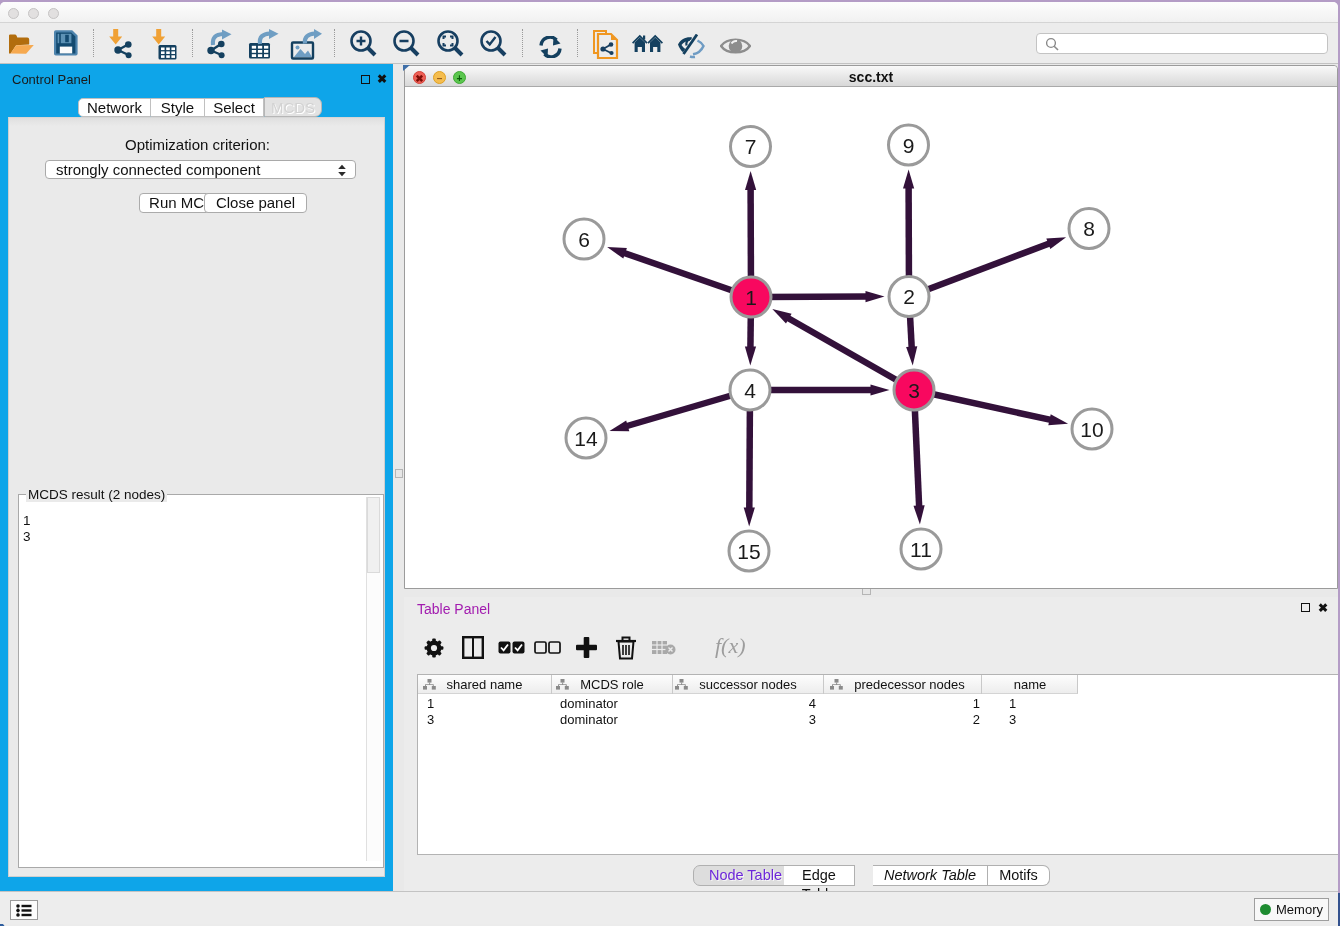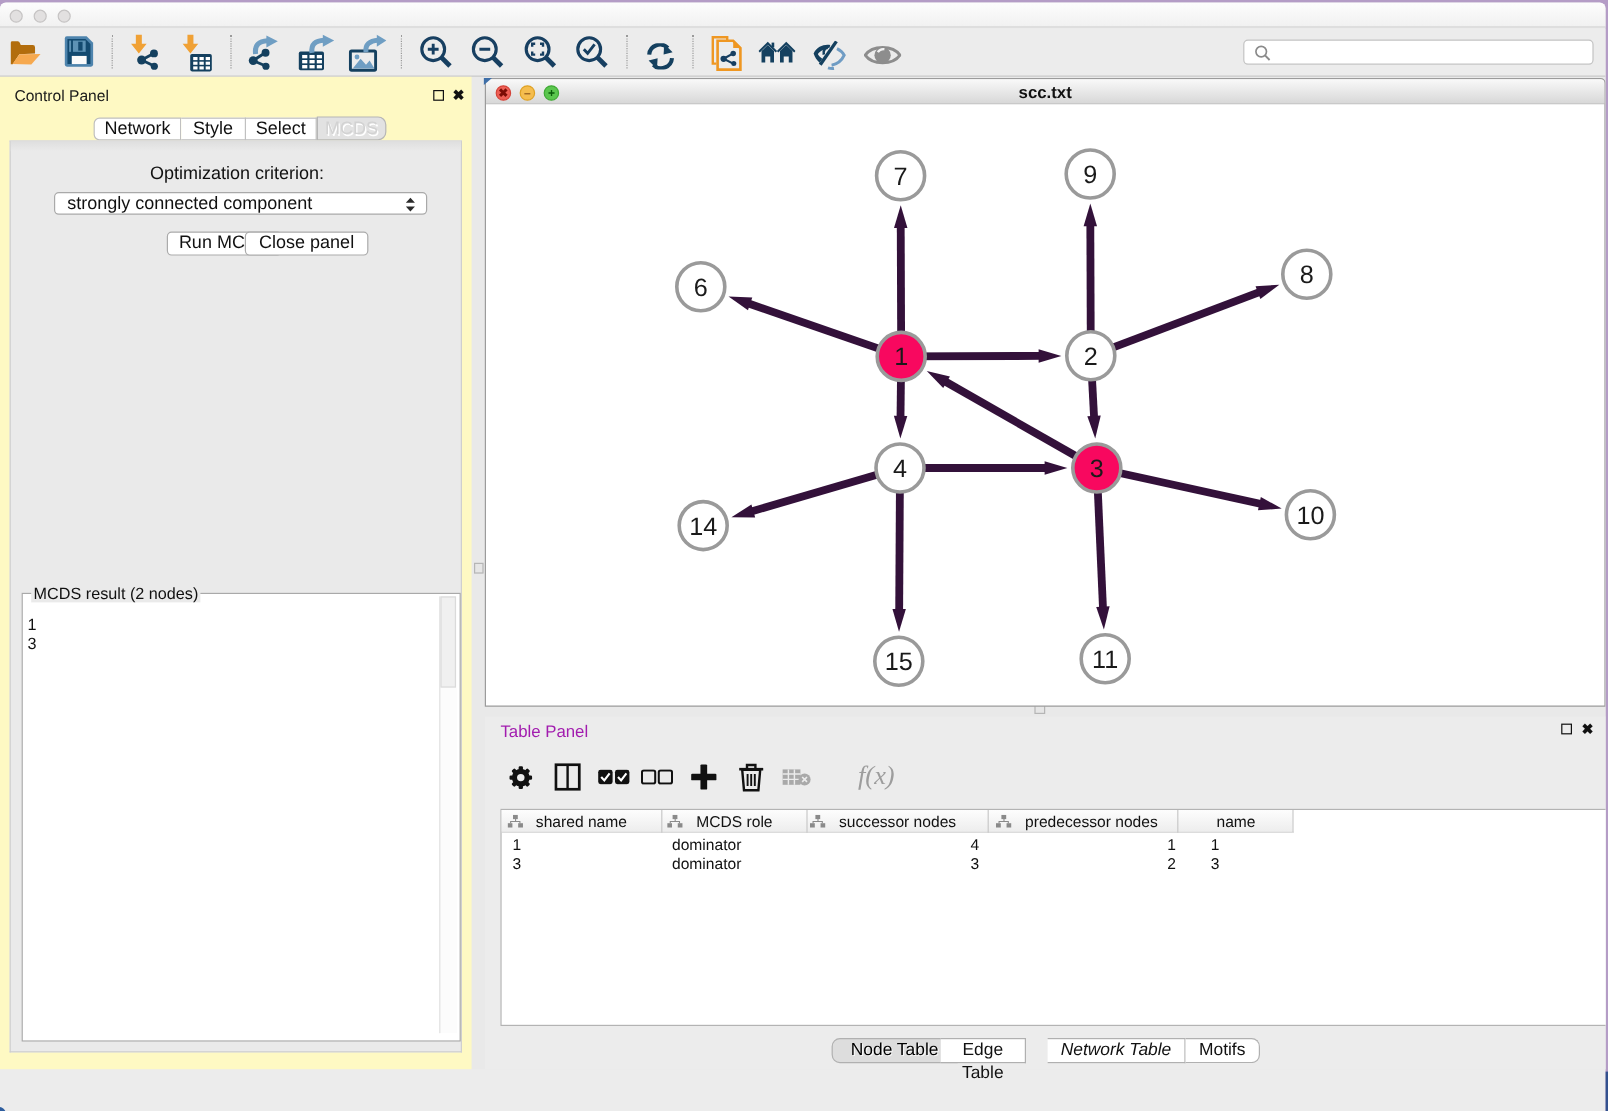--- a/index.html
+++ b/index.html
@@ -19,21 +19,21 @@
 #toolbar { position:absolute; left:0; top:22px; width:1338px; height:40px;
   background:#ececec; border-bottom:1px solid #c2c2c2; }
 .tsep { position:absolute; top:5px; height:28px; width:0;
   border-left:1px dotted #9a9a9a; }
 .ticon { position:absolute; top:4px; }
 #search { position:absolute; left:1036px; top:9px; width:292px; height:21px;
   background:#fff; border:1px solid #c3c3c3; border-radius:4px; }
 
 #mainbg { position:absolute; left:0; top:62px; width:1338px; height:827px; background:#e9e9e9; }
 
-#cp { position:absolute; left:0; top:62px; width:393px; height:827px; background:#fef9c3; }
+#cp { position:absolute; left:0; top:62px; width:393px; height:827px; background:#0ea5e9; }
 #cp-title { position:absolute; left:12px; top:8px; font-size:13px; color:#1a1a1a; }
 .float-ic { position:absolute; width:9px; height:9px; border:1.5px solid #111; background:transparent; }
 .close-x { position:absolute; font-size:12px; font-weight:bold; color:#111; }
 
 .tab { position:absolute; top:34px; height:19px; background:#fff; border:1px solid #c0c0c0;
   font-size:15px; color:#111; text-align:center; line-height:18px; }
 
 #cp-content { position:absolute; left:8px; top:53px; width:377px; height:760px;
   background:#eaeaea; border:1px solid #cfcfcf; border-top:1px solid #d6d6d6;padding-left:44px; }
 #opt-label { position:absolute; left:0; top:18px; width:377px; text-align:center; font-size:15px; color:#111; }
@@ -484,23 +484,39 @@
         <div class="td" style="left:255px;top:21px;width:143px;text-align:right;">4</div>
         <div class="td" style="left:406px;top:21px;width:156px;text-align:right;">1</div>
         <div class="td" style="left:591px;top:21px;">1</div>
         <div class="td" style="left:9px;  top:37px;">3</div>
         <div class="td" style="left:142px;top:37px;">dominator</div>
         <div class="td" style="left:255px;top:37px;width:143px;text-align:right;">3</div>
         <div class="td" style="left:406px;top:37px;width:156px;text-align:right;">2</div>
         <div class="td" style="left:591px;top:37px;">3</div>
       </div>
     </div>
-    <div class="btab" style="left:289px; width:105px; border-radius:7px 0 0 7px; background:#dddddd; color:#000000; text-shadow:1px 1px 0 #f6f6f6;">Node Table</div>
+    <div class="btab" style="left:289px; width:105px; border-radius:7px 0 0 7px; background:#dddddd; color:#6d28d9; text-shadow:1px 1px 0 #f6f6f6;">Node Table</div>
     <div class="btab" style="left:380px; width:71px; border-left:none;">Edge Table</div>
     <div class="btab" style="left:469px; width:115px; border-left:none;font-style:italic;">Network Table</div>
     <div class="btab" style="left:584px; width:62px; border-left:none; border-radius:0 7px 7px 0;">Motifs</div>
   </div>
   <svg class="abs" style="left:0px; top:920px;" width="5" height="5" viewBox="0 0 5 5">
       <path d="M0 5 L0 0.5 C2 0.8 4 2.5 5 5 Z" fill="#2e5d9e"></path>
     </svg>
 
+  <div id="statusbar">
+    <div id="listbtn">
+      <svg style="position:absolute;left:5px;top:3px;" width="16" height="13" viewBox="0 0 16 13">
+        <g fill="#111">
+          <circle cx="2" cy="2" r="1.8"></circle>
+            <circle cx="2" cy="6.5" r="1.8"></circle>
+            <circle cx="2" cy="11" r="1.8"></circle>
+          <rect x="5.5" y="0.8" width="10" height="2.4"></rect>
+          <rect x="5.5" y="5.3" width="10" height="2.4"></rect>
+          <rect x="5.5" y="9.8" width="10" height="2.4"></rect>
+        </g>
+        <line x1="2" y1="2" x2="2" y2="11" stroke="#111" stroke-width="0.8" stroke-dasharray="1,1.2"></line>
+      </svg>
+    </div>
+    <div id="membtn"><span style="display:inline-block;width:11px;height:11px;border-radius:50%;background:#1e8c31;vertical-align:-1px;margin-right:5px;"></span>Memory</div>
+  </div>
 </div>
 <div class="abs" style="left:1338px; top:893px; width:2px; height:33px; background:#33518e;"></div>
 
 </body></html>

